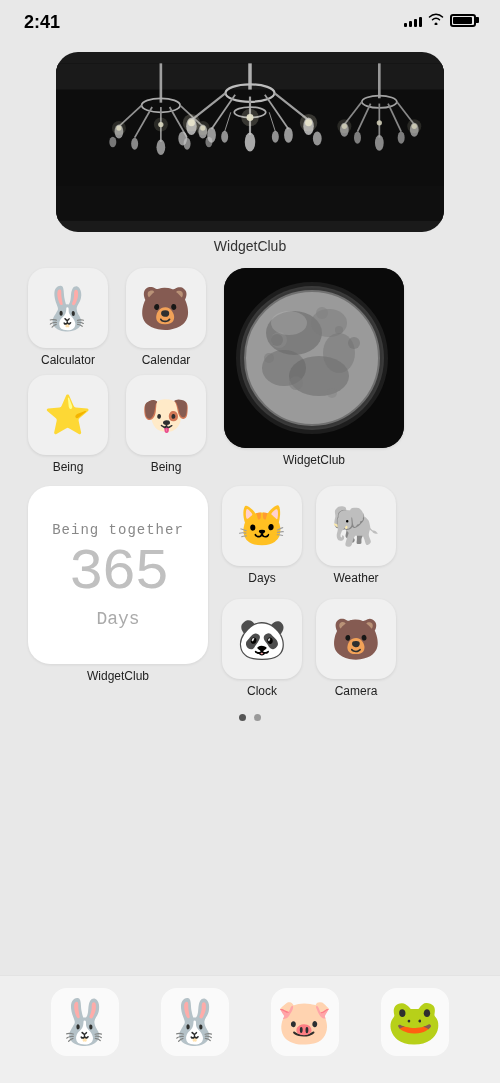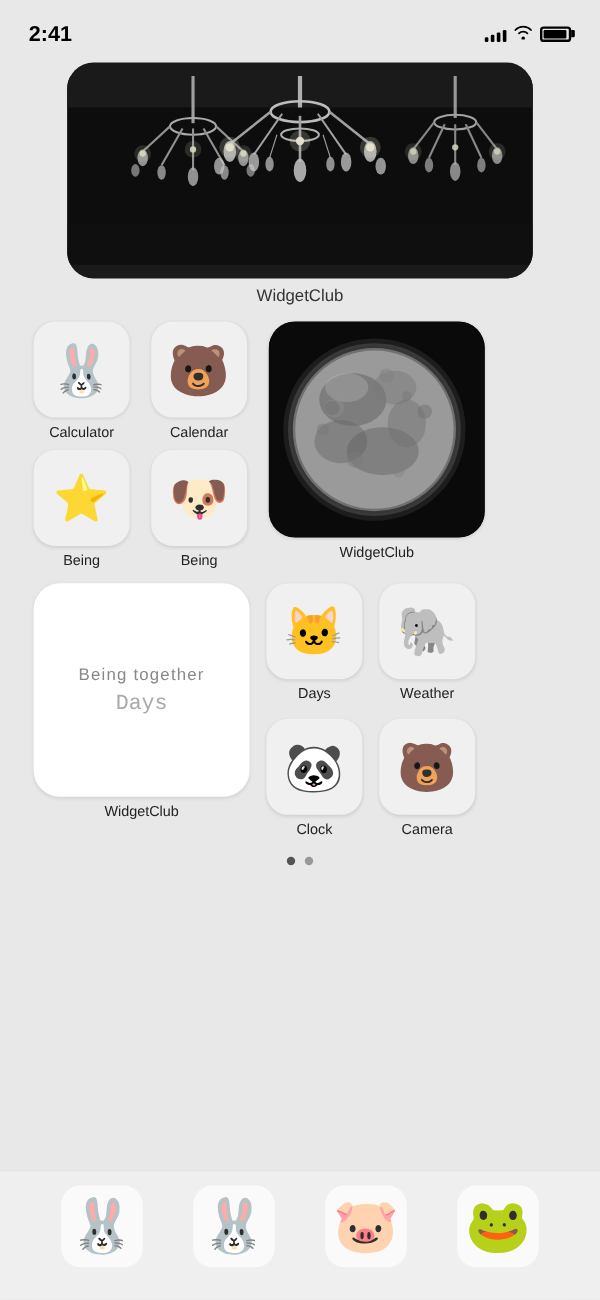--- a/index.html
+++ b/index.html
@@ -9,21 +9,21 @@
       background: #e8e8e8;
       font-family: -apple-system, BlinkMacSystemFont, 'Helvetica Neue', sans-serif;
       overflow: hidden;
       position: relative;
     }
 
     
     .status-bar {
       display: flex;
       justify-content: space-between;
-      align-items: center;
+      align-items: flex-start;
       padding: 12px 24px 0 24px;
       height: 44px;
     }
     .status-time {
       font-size: 18px;
       font-weight: 600;
       color: #000;
     }
     .status-icons {
       display: flex;
@@ -164,21 +164,21 @@
       flex-direction: column;
       align-items: center;
       justify-content: center;
       flex-shrink: 0;
       box-shadow: 0 1px 3px rgba(0,0,0,0.08);
     }
 
     .days-together {
       font-size: 14px;
       color: #888;
-      font-family: Liberation Sans, sans-serif;
+      font-family: Liberation Mono, monospace;
       letter-spacing: 1px;
       text-align: left;
       padding: 0 10px;
       line-height: 1.4;
     }
 
     .days-label {
       font-size: 18px;
       color: #aaa;
       font-family: 'Courier New', monospace;
@@ -459,20 +459,21 @@
       </div>
       <span class="app-label">WidgetClub</span>
     </div>
   </div>
 
   <div class="widget-row" style="margin-top: 12px;">
 
     <div style="display:flex; flex-direction:column; align-items:center;">
       <div class="days-widget">
         <div class="days-together">Being together</div>
+        <div class="pixel-365">365</div>
         <div class="days-label">Days</div>
       </div>
       <span class="widget-label">WidgetClub</span>
     </div>
 
     <div class="right-grid">
 
       <div class="right-row">
         <div class="app-item">
           <div class="app-icon medium">

